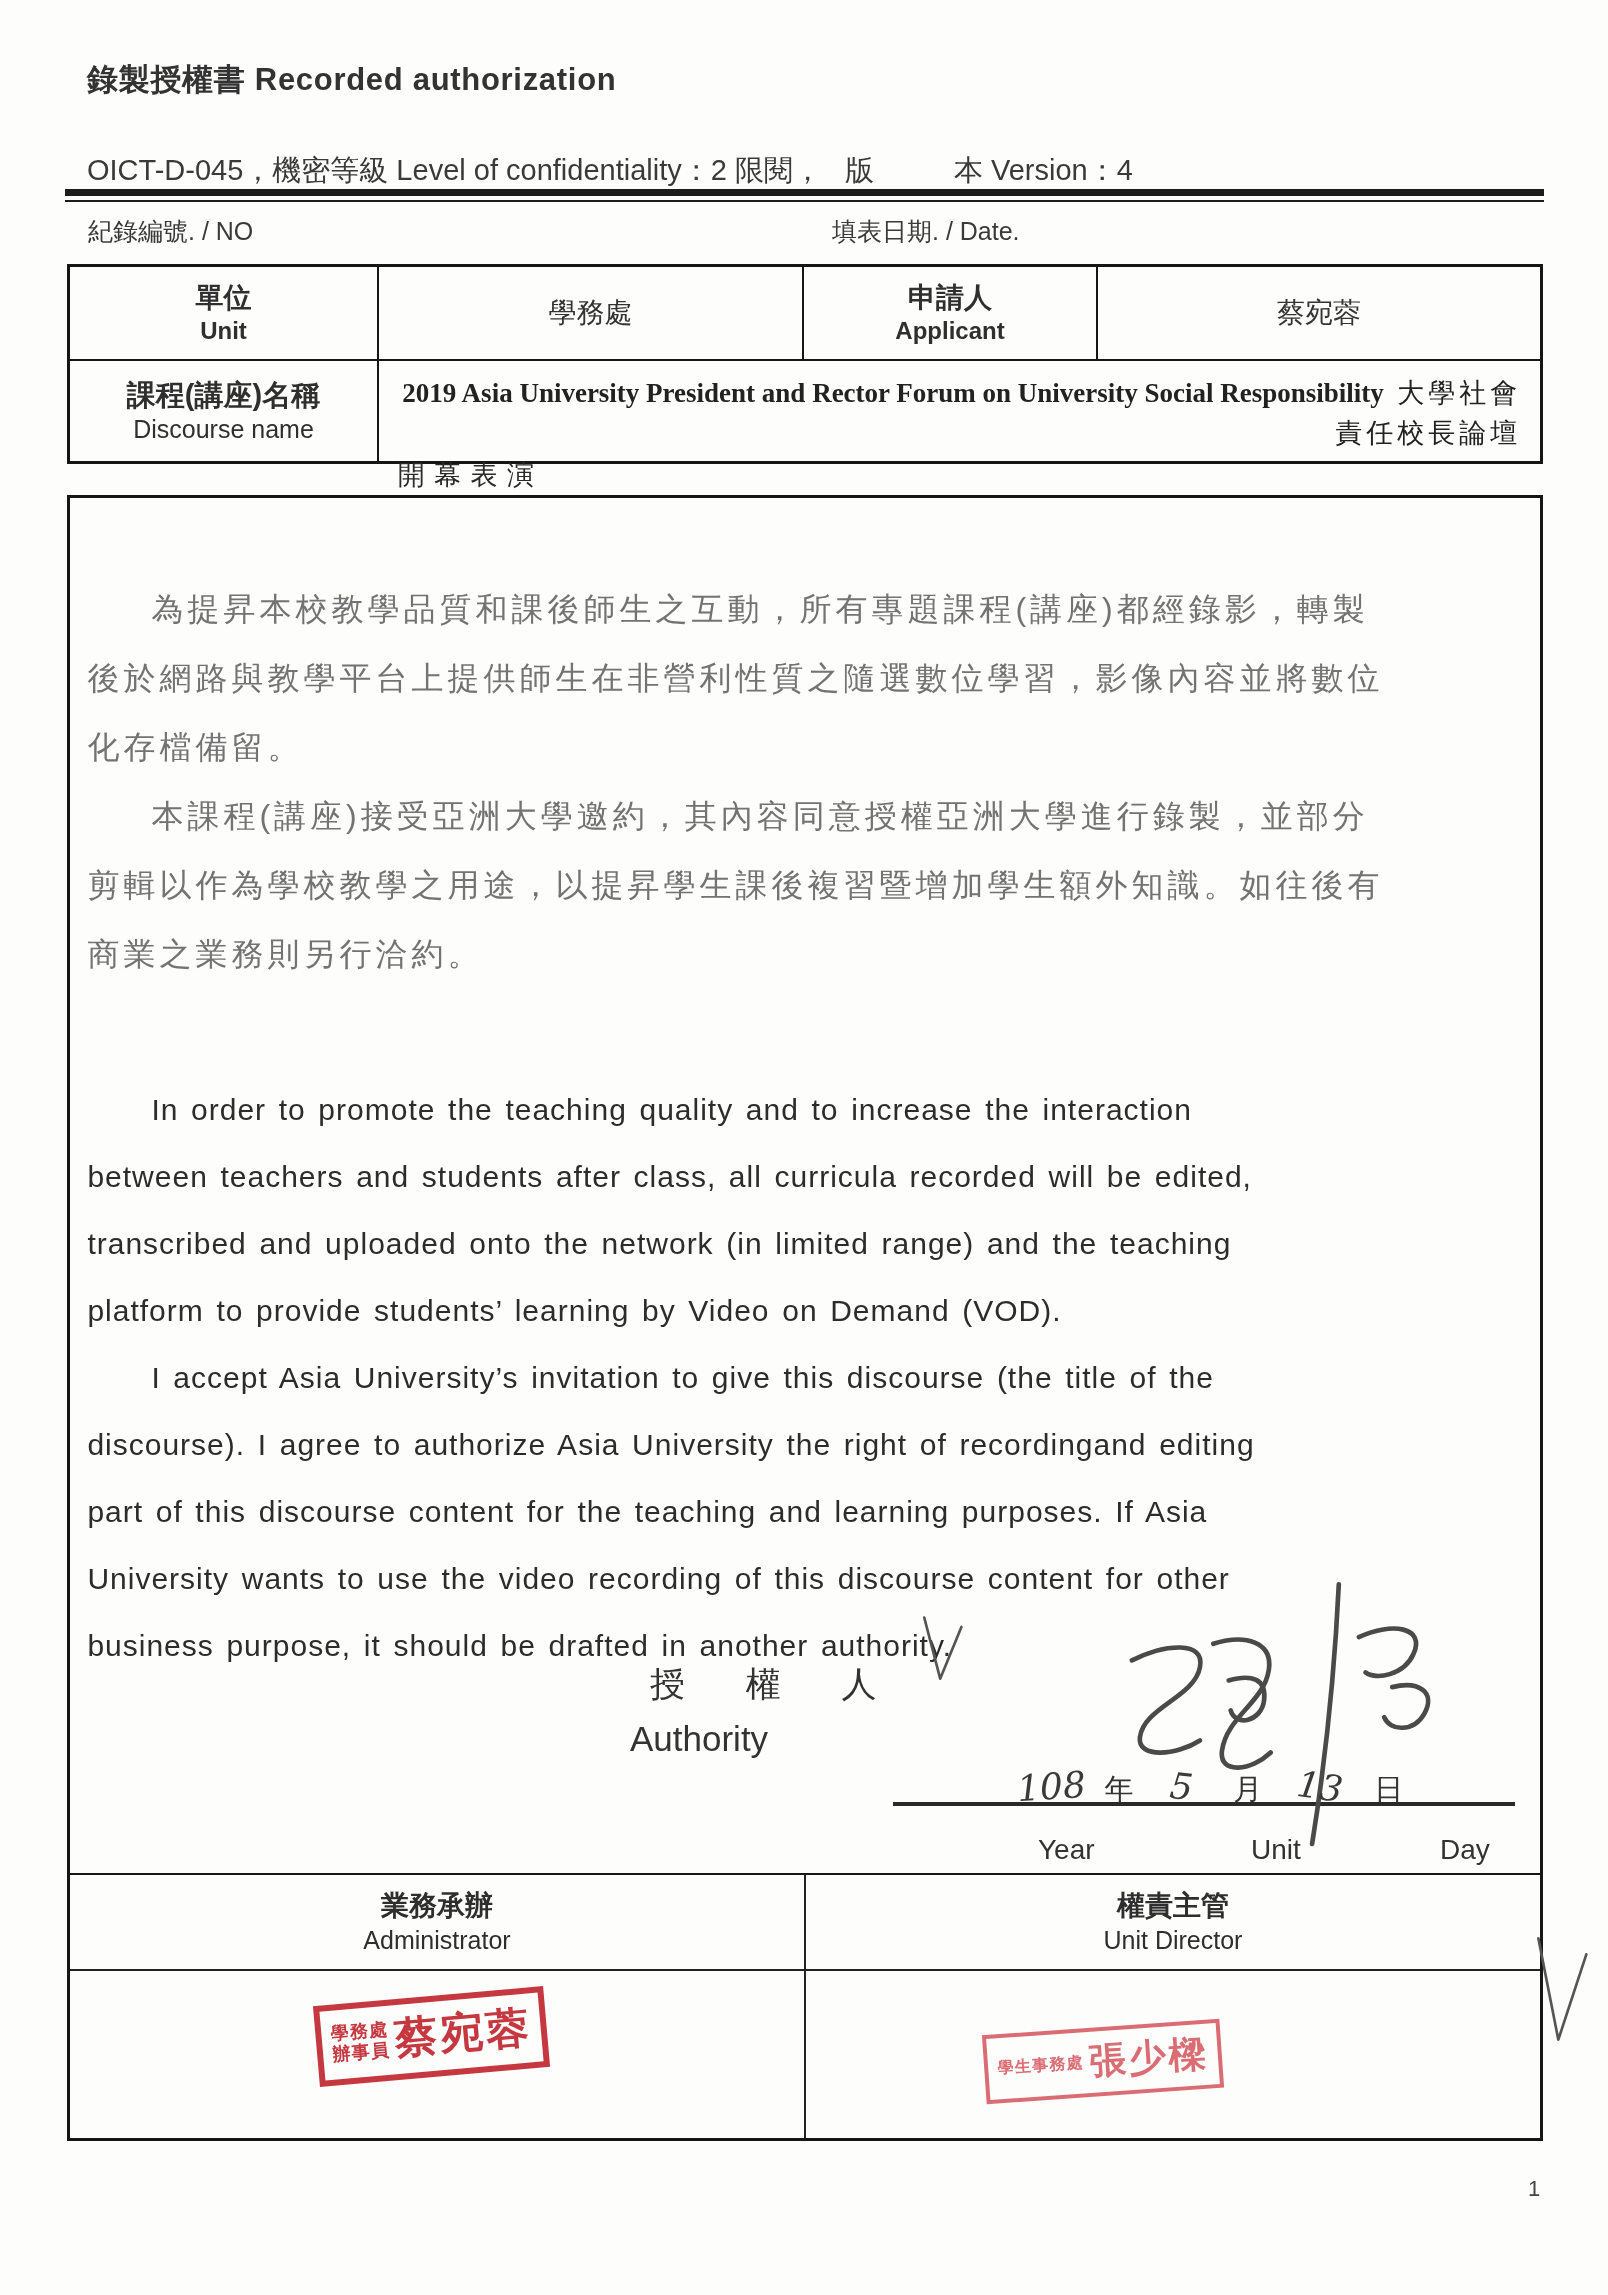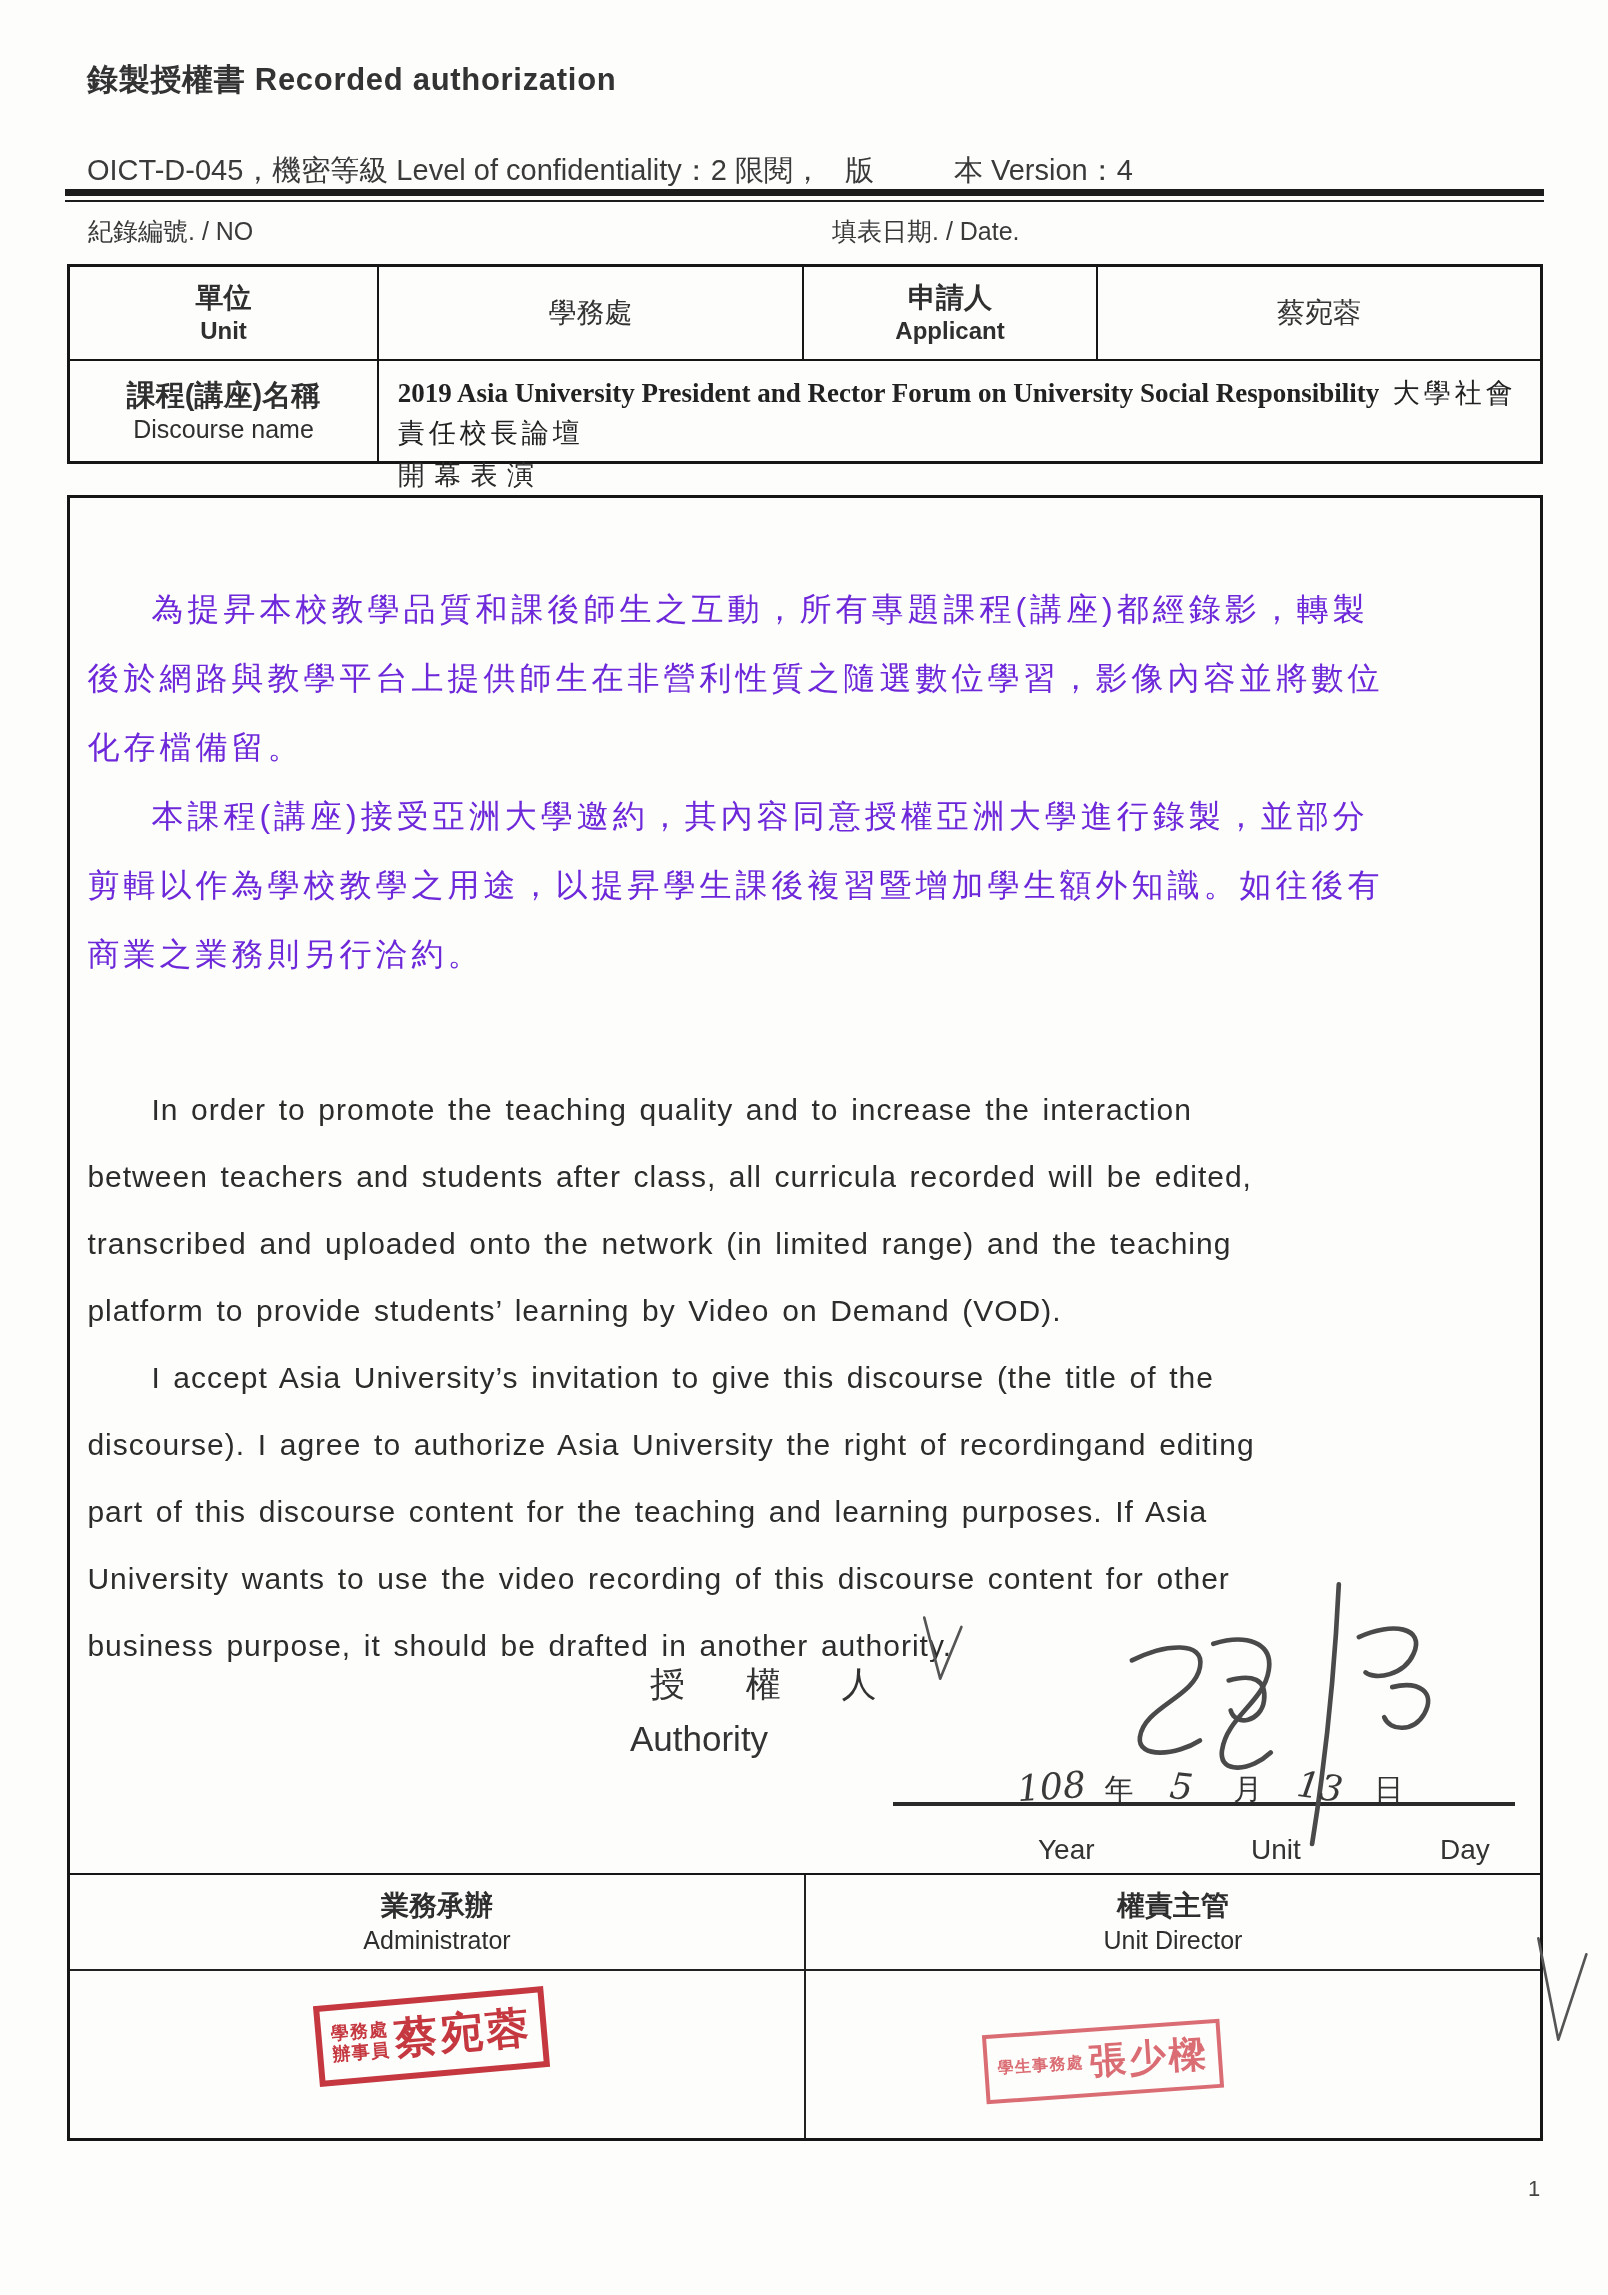--- a/index.html
+++ b/index.html
@@ -27,21 +27,21 @@
     position:absolute;top:189px;left:65px;width:1479px;
   }
   .top-rule .bar{height:7.3px;background:#1c1c1c;}
   .top-rule .thin{height:2.7px;background:#1c1c1c;margin-top:3.3px;}
   .no-label{position:absolute;top:215px;left:88px;font-size:25px;color:#3a3a3a;}
   .date-label{position:absolute;top:215px;left:832px;font-size:25px;color:#3a3a3a;}
 
   
   .info-table{
     position:absolute;top:264px;left:67px;width:1476px;
-    border:3.3px solid #161616;box-sizing:border-box;
+    border:3.3px solid #161616;box-sizing:border-box;text-align:right;
   }
   .it-row{display:flex;box-sizing:border-box;}
   .it-row1{height:94px;border-bottom:2.7px solid #161616;}
   .it-row2{height:100px;}
   .it-cell{box-sizing:border-box;display:flex;flex-direction:column;justify-content:center;align-items:center;}
   .b-r{border-right:2.7px solid #161616;}
   .c-unit-label{width:309px;}
   .c-unit-value{width:425px;}
   .c-app-label{width:294px;}
   .c-app-value{flex:1;}
@@ -57,21 +57,21 @@
 
   
   .main-box{
     position:absolute;top:495px;left:67px;width:1476px;
     border:3.3px solid #161616;box-sizing:border-box;
   }
   .body-row{
     position:relative;height:1377px;border-bottom:2.7px solid #161616;
     box-sizing:border-box;padding:0 17.4px;overflow:hidden;
   }
-  .zh-para{font-size:32px;line-height:69px;letter-spacing:4px;color:#6d28d9;}
+  .zh-para{font-size:32px;line-height:69px;letter-spacing:4px;color:#737373;}
   .zh-block{margin-top:77px;}
   .zh-line.indent,.en-line.indent{padding-left:64px;}
   .en-block{margin-top:87px;}
   .en-para{font-size:30px;line-height:67px;letter-spacing:1px;word-spacing:3.3px;color:#2c2c2c;}
 
   
   .sig-label-zh{position:absolute;top:1163px;left:580px;font-size:35px;color:#333;word-spacing:51px;}
   .sig-label-en{position:absolute;top:1221px;left:560px;font-size:35px;color:#333;}
   .sig-underline{position:absolute;top:1304px;left:823px;width:622px;height:0;border-bottom:4.7px solid #2a2a2a;}
   .sig-svg{position:absolute;top:1082px;left:895px;}

